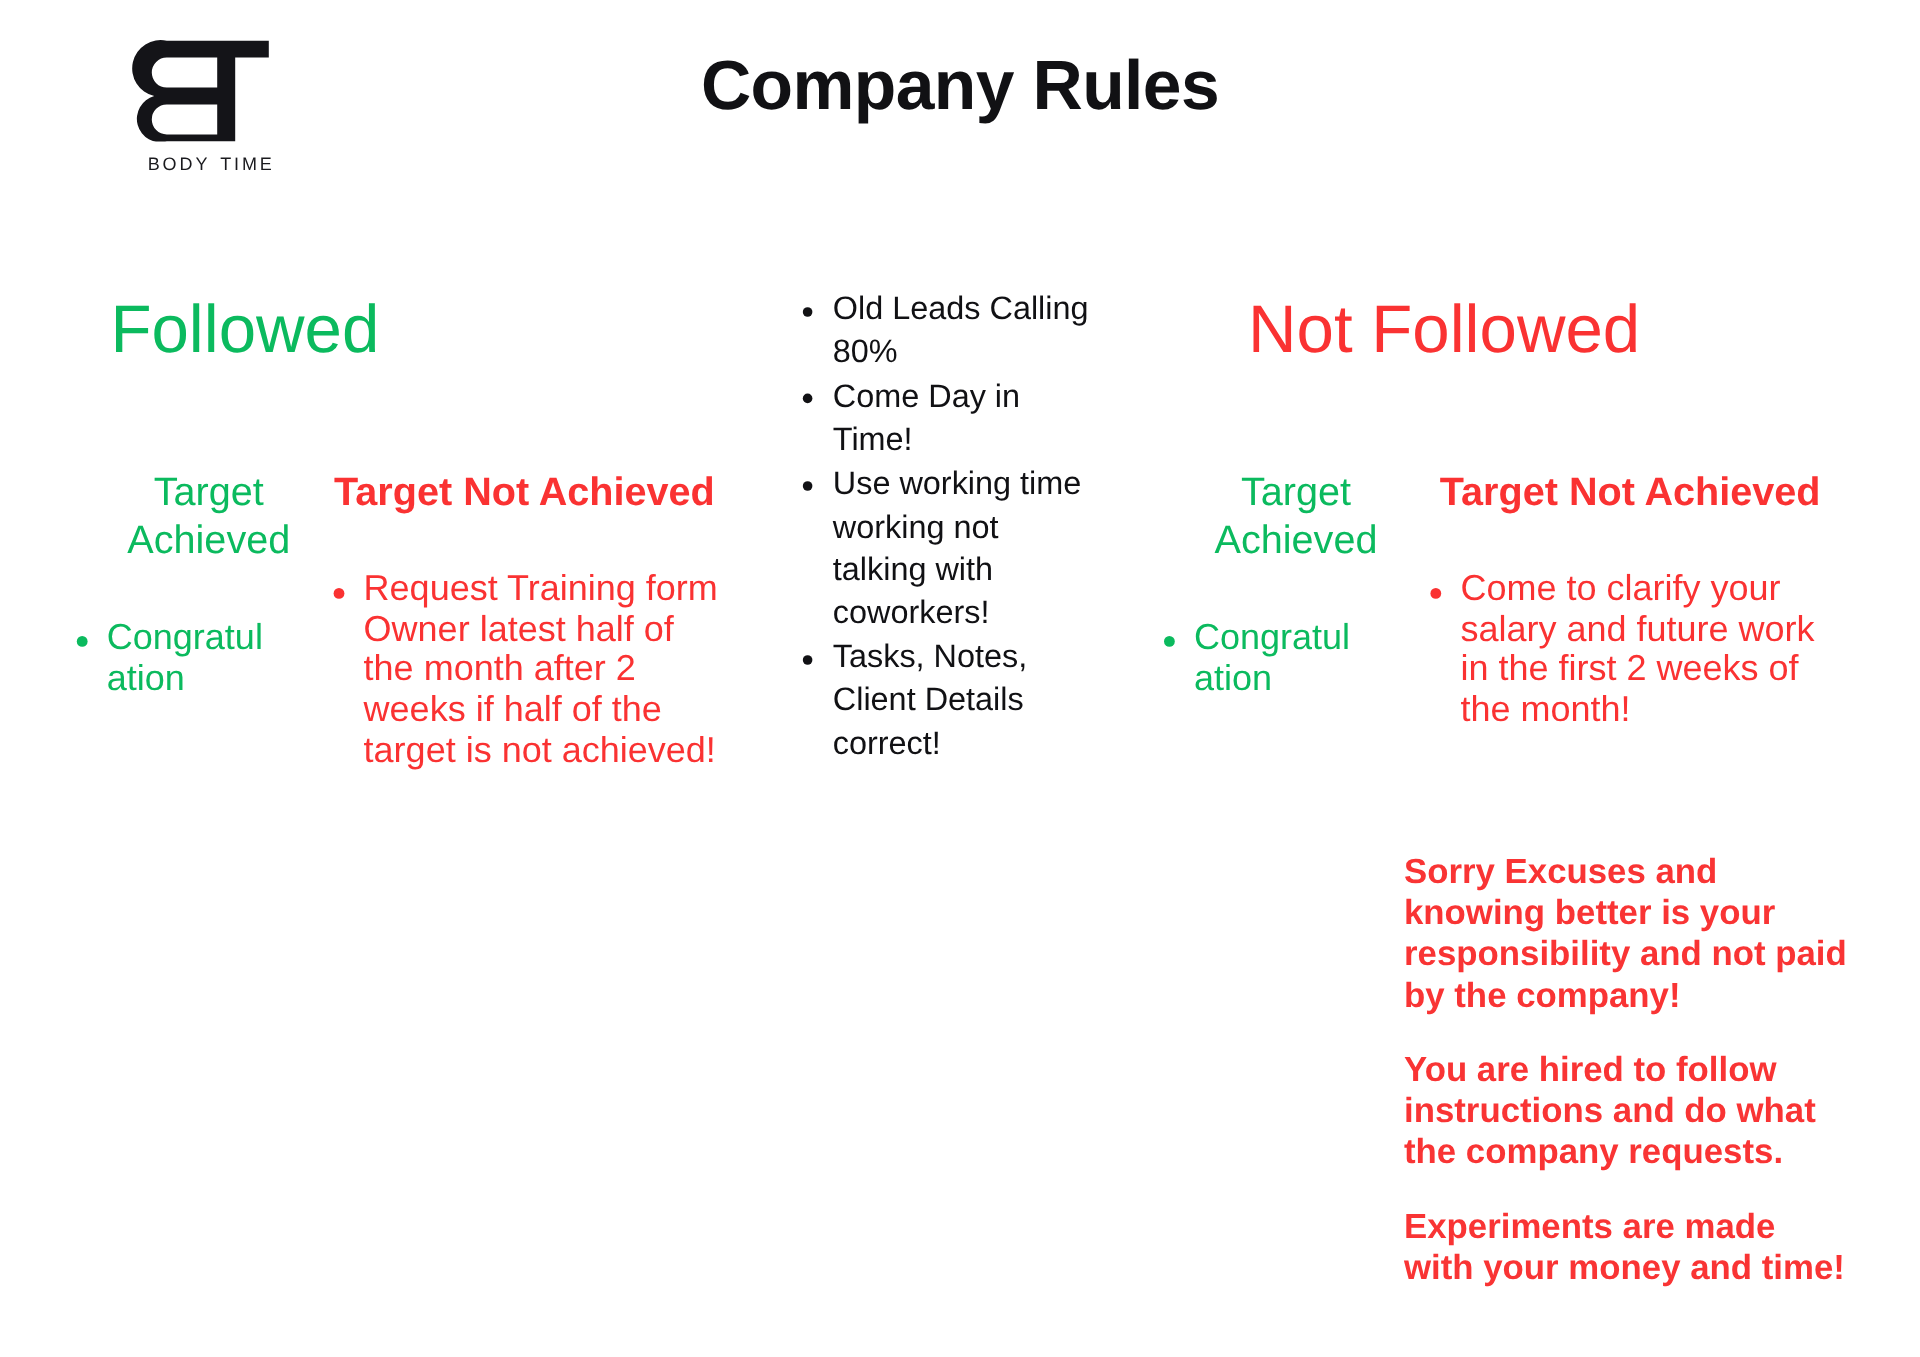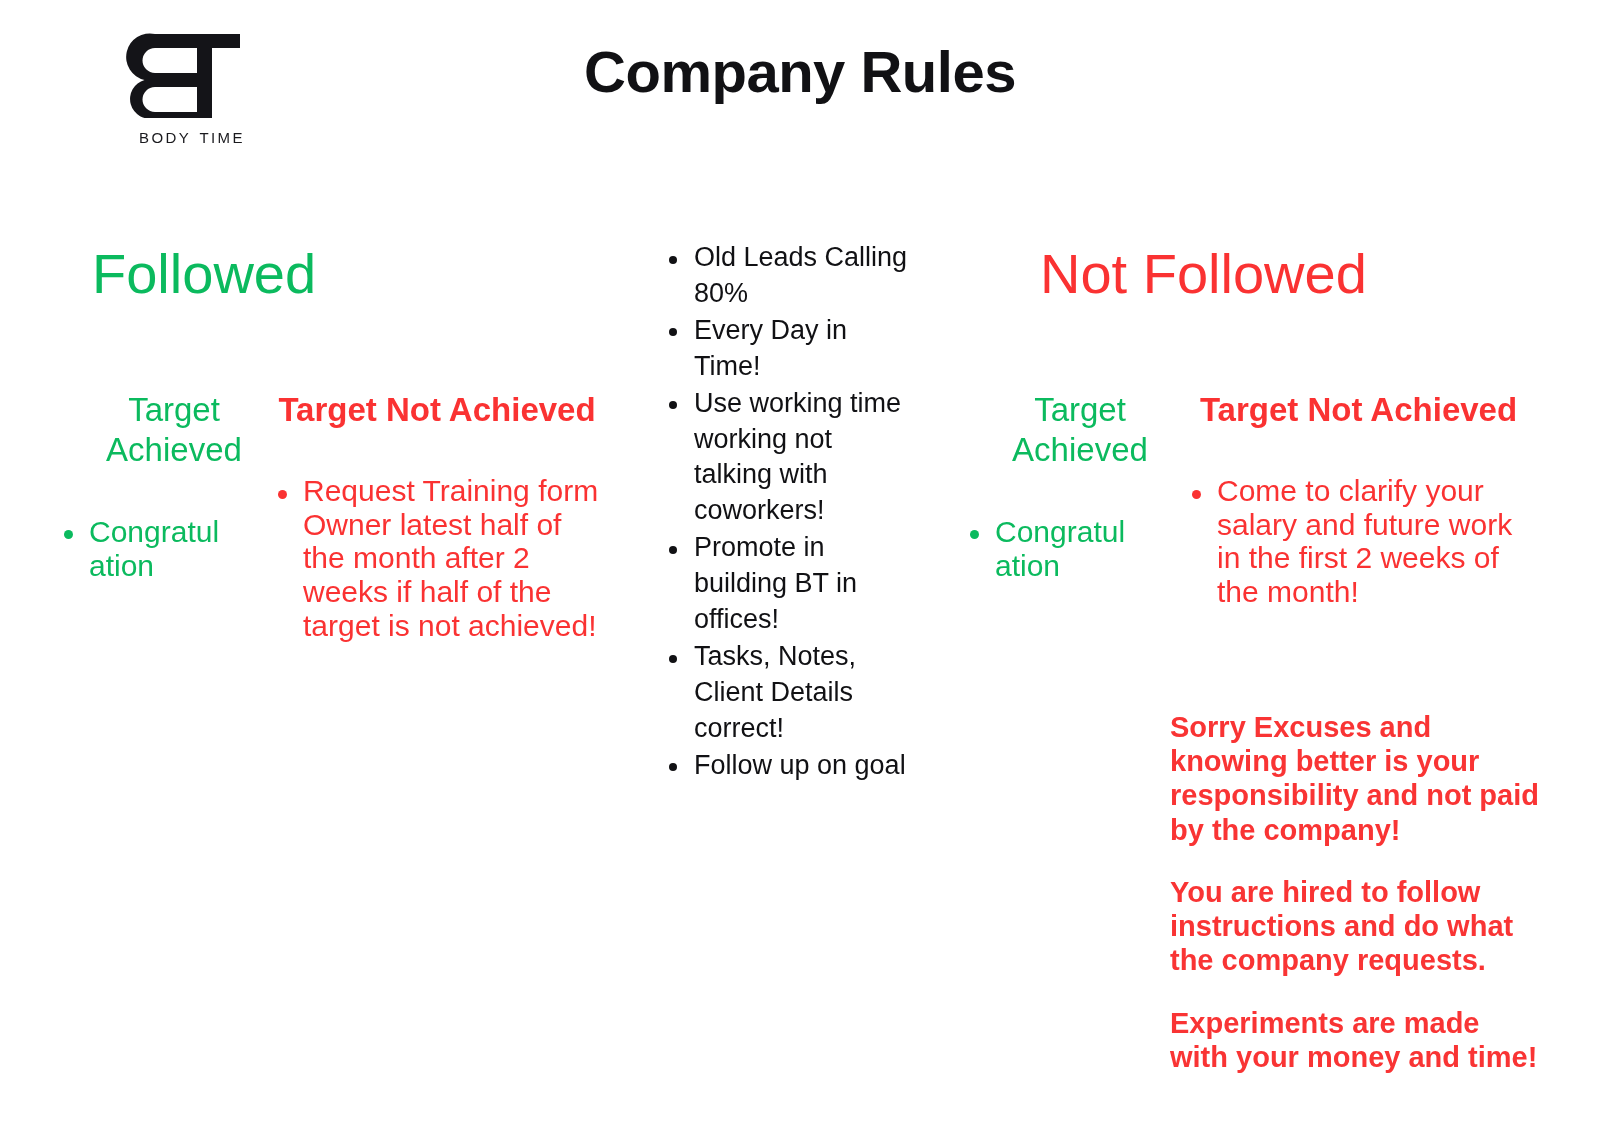--- a/index.html
+++ b/index.html
@@ -13,21 +13,21 @@
     position: relative;
     overflow: hidden;
     font-family: "Liberation Sans", sans-serif;
     color: #111111;
     -webkit-font-smoothing: antialiased;
   }
 
   
   #header-logo {
     position: absolute;
-    left: 112px;
+    left: 96px;
     top: 28px;
     width: 180px;
     height: 130px;
   }
   #logo-mark {
     display: block;
     width: 150px;
     height: 90px;
     margin-left: 8px;
   }
@@ -243,25 +243,23 @@
   <div class="list-wrap">
     <ul class="bullets body-red">
       <li>Request Training form Owner latest half of the month after 2 weeks if half of the target is not achieved!</li>
     </ul>
   </div>
 </div>
 
 <div id="middle-list">
   <ul>
     <li>Old Leads Calling 80%</li>
-    <li>Every Day in Time!</li>
+    <li>Come Day in Time!</li>
     <li>Use working time working not talking with coworkers!</li>
-    <li>Promote in building BT in offices!</li>
     <li>Tasks, Notes, Client Details correct!</li>
-    <li>Follow up on goal</li>
   </ul>
 </div>
 
 <div class="subcol" id="sub-right-achieved">
   <div class="subcol-title green">Target Achieved</div>
   <div class="list-wrap">
     <ul class="bullets body-green">
       <li>Congratul ation</li>
     </ul>
   </div>

